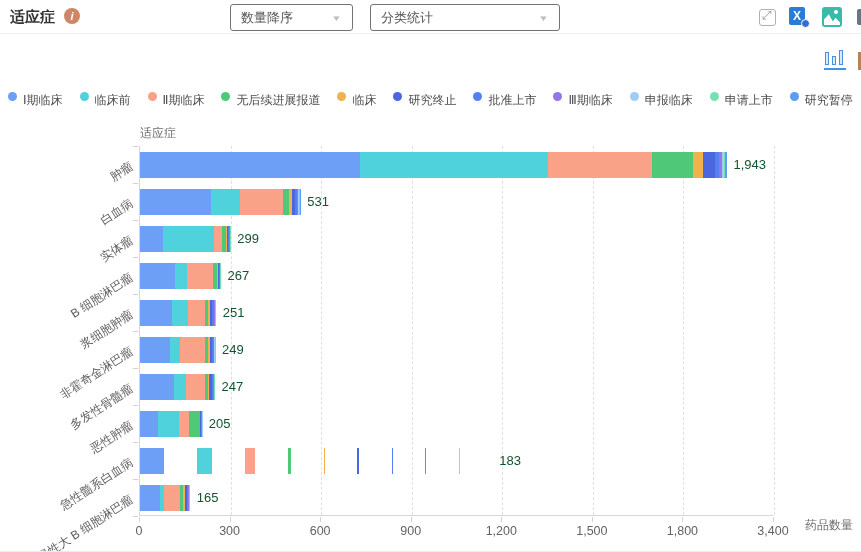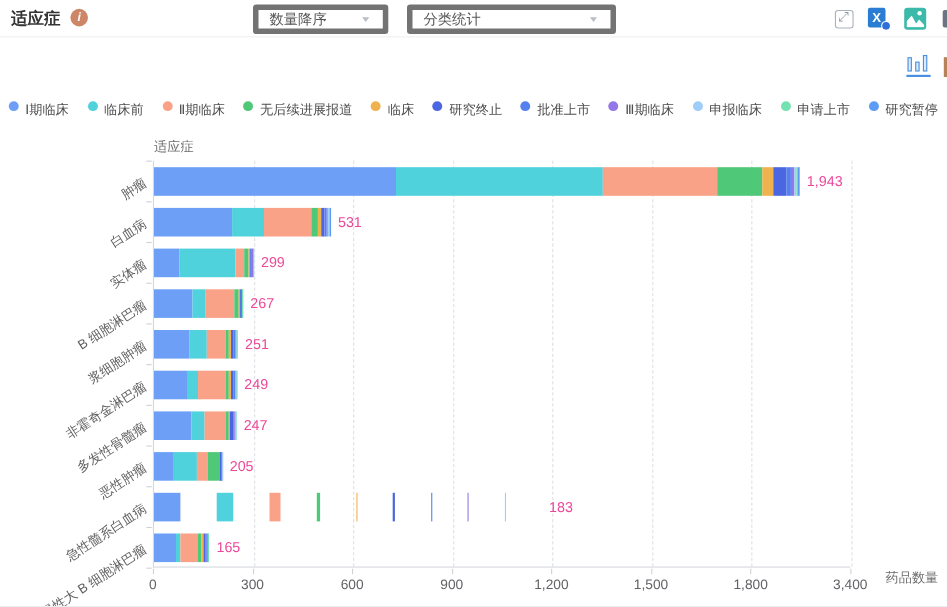--- a/index.html
+++ b/index.html
@@ -11,21 +11,21 @@
   .hdr { position:absolute; left:0; top:0; width:861px; height:34px; border-bottom:1px solid #f0f0f0; }
   .hdr-title { position:absolute; left:10px; top:8px; font-size:15px; font-weight:bold; color:#333; }
   .info-ic { position:absolute; left:64px; top:8px; width:16px; height:16px; border-radius:50%;
              background:#cd8767; color:#fff; font-size:11px; font-style:italic; font-weight:bold;
              text-align:center; line-height:16px; }
   .radio-grp { position:absolute; left:88px; top:7px; display:flex; align-items:center; gap:18px; }
   .radio { display:flex; align-items:center; gap:5px; cursor:pointer; }
   .rdot { width:14px; height:14px; border-radius:50%; border:1px solid #cfcfcf; background:#fff; }
   .rdot.on { border:4.5px solid #17b3a6; }
   .rlabel { font-size:14px; color:#404040; }
-  .sel { position:absolute; top:4px; height:27px; border:5px solid #737373; border-radius:3px;
+  .sel { position:absolute; top:4px; height:27px; border:1px solid #737373; border-radius:3px;
          background:#fff; display:flex; align-items:center; padding:0 10px; cursor:pointer; }
   .sel .val { font-size:13px; color:#555; }
   .sel .chev { margin-left:auto; color:#b9bec7; font-size:11px; transform:scaleY(0.7); }
   .sel1 { left:230px; width:123px; }
   .sel2 { left:370px; width:190px; }
 
   .hdr-icons { position:absolute; right:0; top:7px; display:flex; gap:13px; align-items:center; }
   .ic { width:20px; height:20px; position:relative; cursor:pointer; }
   .fullscreen { width:17px; height:17px; border:1px solid #aab1bb; border-radius:3px; }
   .fullscreen:after { content:"⤢"; position:absolute; left:2px; top:-2px; font-size:12px; color:#8d97a3; }
@@ -54,21 +54,21 @@
   .lg-dot { width:9px; height:9px; border-radius:50%; }
   .lg-txt { font-size:12px; color:#4d4d4d; }
 
   
   .axis-title-y { position:absolute; left:140px; top:125px; font-size:12px; color:#6e6e6e; }
   .plot { position:absolute; left:139px; top:146px; width:634px; height:370px;
           border-left:1px solid #d4d7dc; border-bottom:1px solid #d4d7dc; }
   .gridline { position:absolute; top:0; height:100%; width:0; border-left:1px dashed #dde1e6; }
   .bar-row { position:absolute; left:140px; height:26px; display:flex; align-items:stretch; }
   .seg { height:100%; }
-  .val-lbl { align-self:center; margin-left:7px; font-size:13px; color:#ec4899; white-space:nowrap; }
+  .val-lbl { align-self:center; margin-left:7px; font-size:13px; color:#14532d; white-space:nowrap; }
   .ylbl { position:absolute; right:729px; width:280px; text-align:right; font-size:12px; color:#5f5f5f;
           transform:rotate(-33deg); transform-origin:100% 50%; white-space:nowrap; }
   .ytick { position:absolute; width:5px; height:0; border-top:1px solid #cfd3d8; }
   .xtick { position:absolute; width:0; height:5px; border-left:1px solid #cfd3d8; top:517px; }
   .xlbl { position:absolute; top:524px; transform:translateX(-50%); font-size:12.5px; color:#606266; }
   .axis-title-x { position:absolute; right:8px; top:517px; font-size:12px; color:#6e6e6e; }
 </style>
 </head>
 <body>
 

